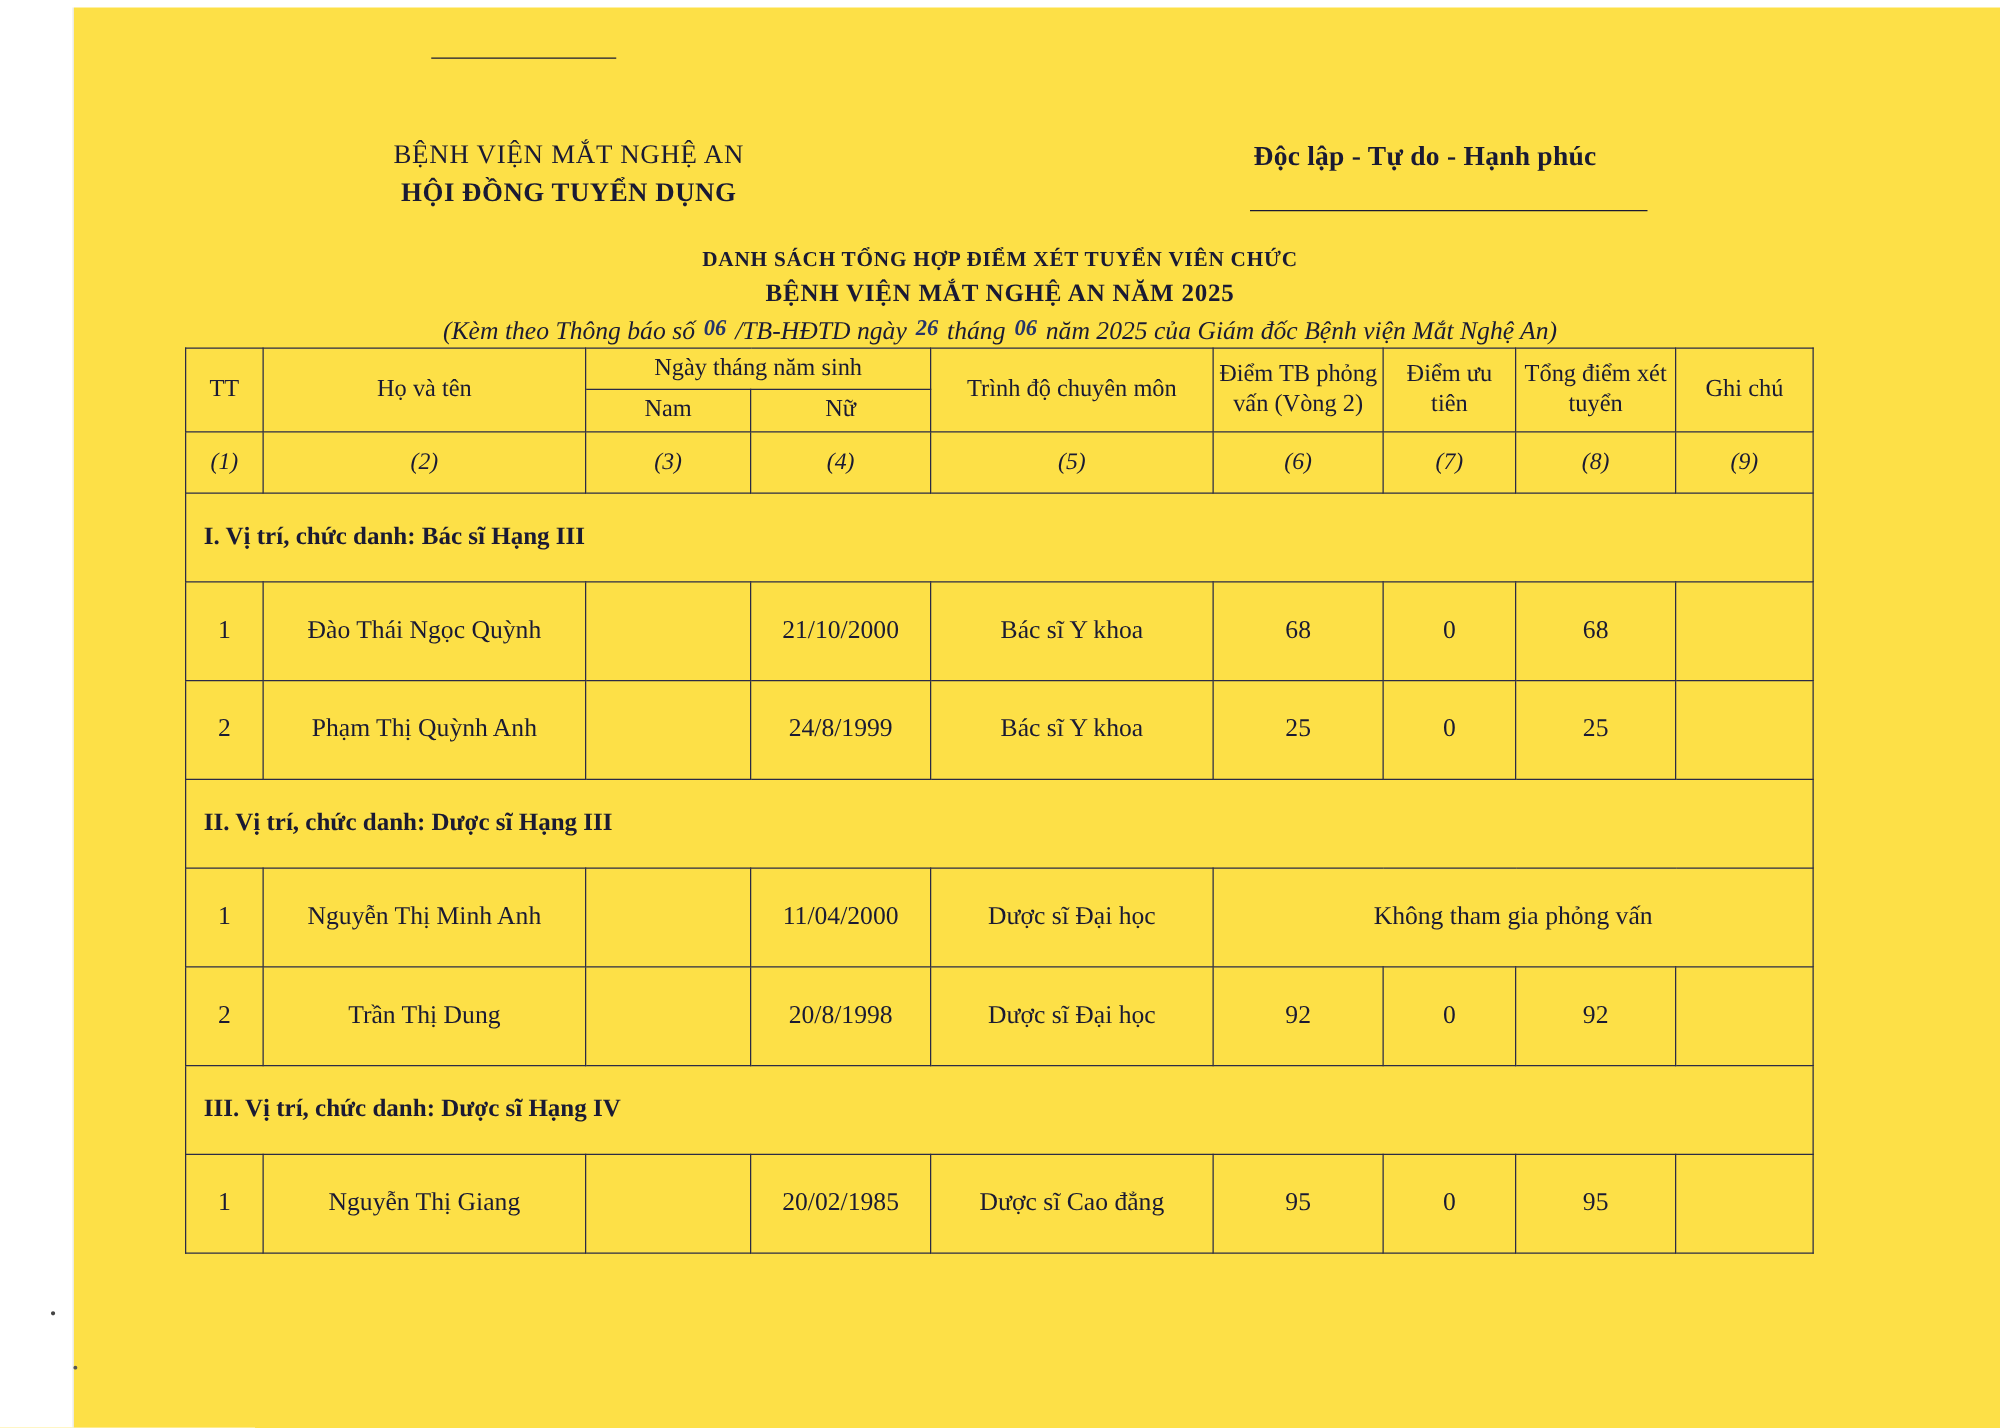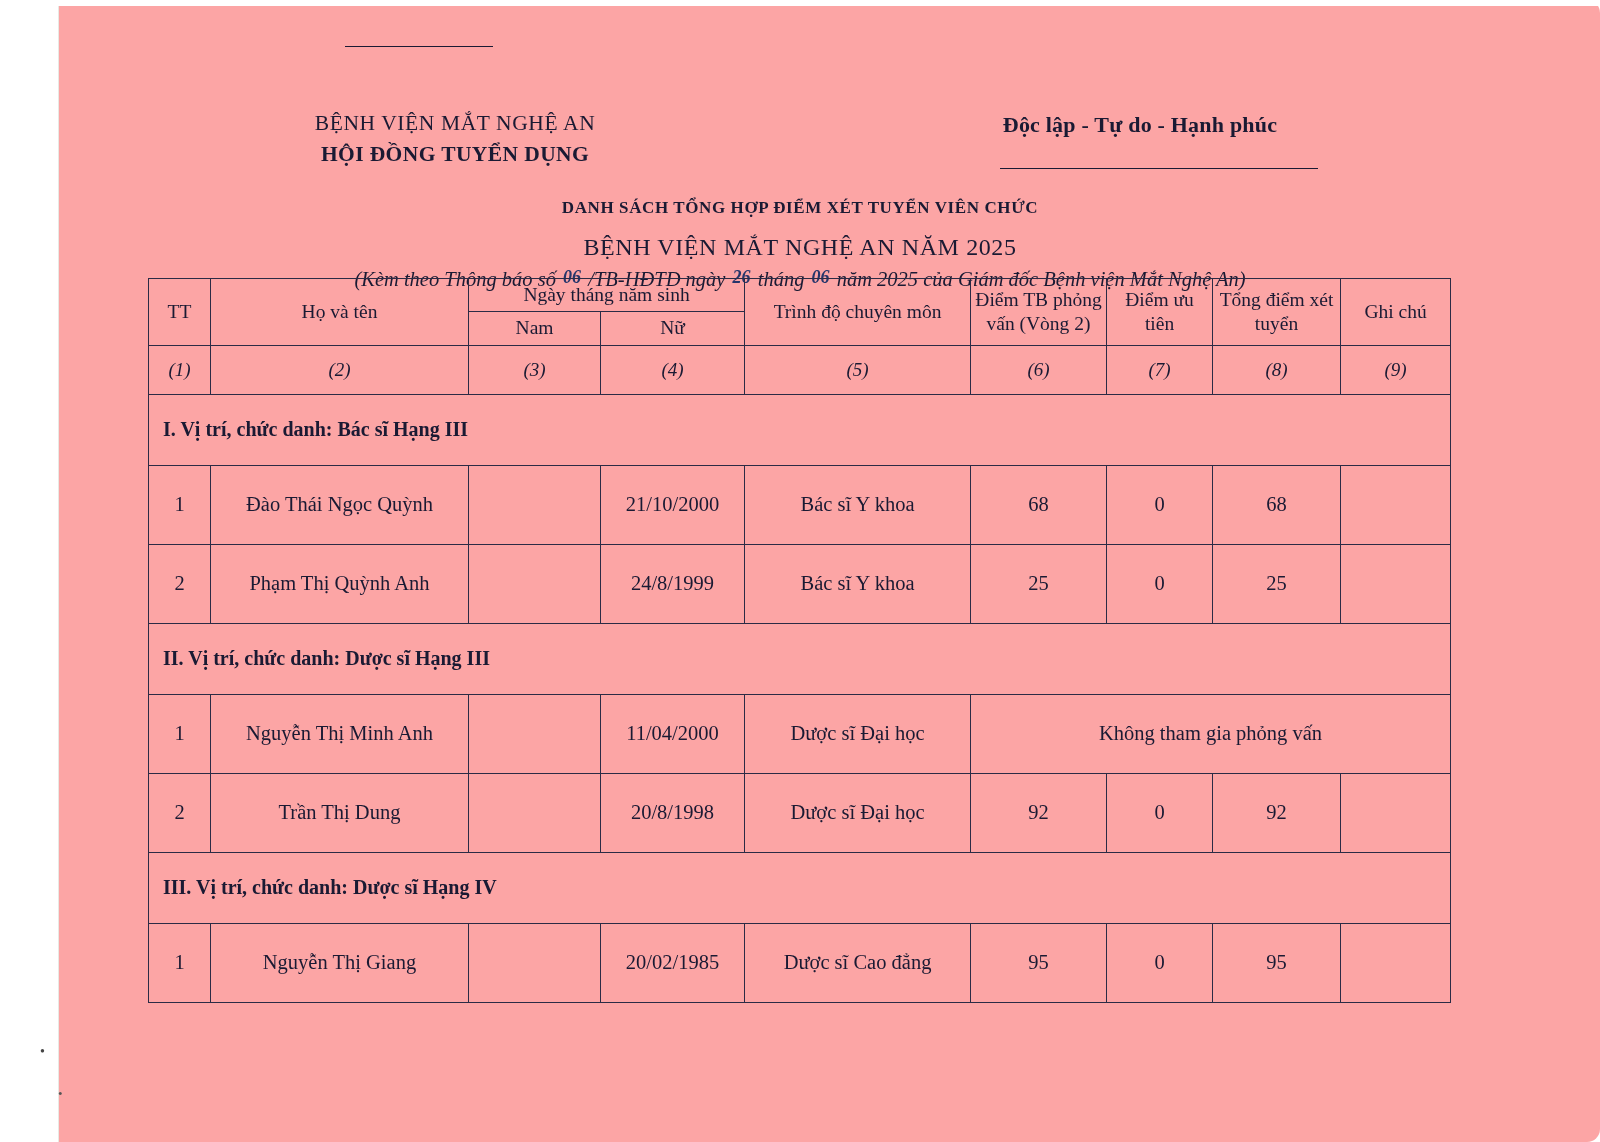--- a/index.html
+++ b/index.html
@@ -11,22 +11,21 @@
     width: 1600px;
     height: 1142px;
     position: relative;
     font-family: "Liberation Serif", serif;
     color: #1a1a33;
     overflow: hidden;
   }
   .page {
     position: absolute;
     inset: 0;
-    background: #fca5a5;
-    border-radius: 13px;
+    background: #fde047;
   }
   
   .scan-edge-left {
     position: absolute;
     left: 0; top: 0; bottom: 0;
     width: 58px;
     background: #ffffff;
     border-right: 1px solid #e9e9e4;
   }
   .scan-edge-top {
@@ -106,24 +105,24 @@
     left: 0;
     right: 0;
     text-align: center;
   }
   .title-1 {
     font-size: 17px;
     font-weight: bold;
     letter-spacing: 0.6px;
   }
   .title-2 {
-    font-size: 24px;
-    font-weight: normal;
+    font-size: 20px;
+    font-weight: bold;
     letter-spacing: 0.6px;
-    margin-top: 16px;
+    margin-top: 6px;
   }
   .subtitle {
     font-size: 20.5px;
     font-style: italic;
     margin-top: 7px;
     white-space: nowrap;
   }
   .ink {
     font-family: "Liberation Serif", serif;
     font-style: italic;

